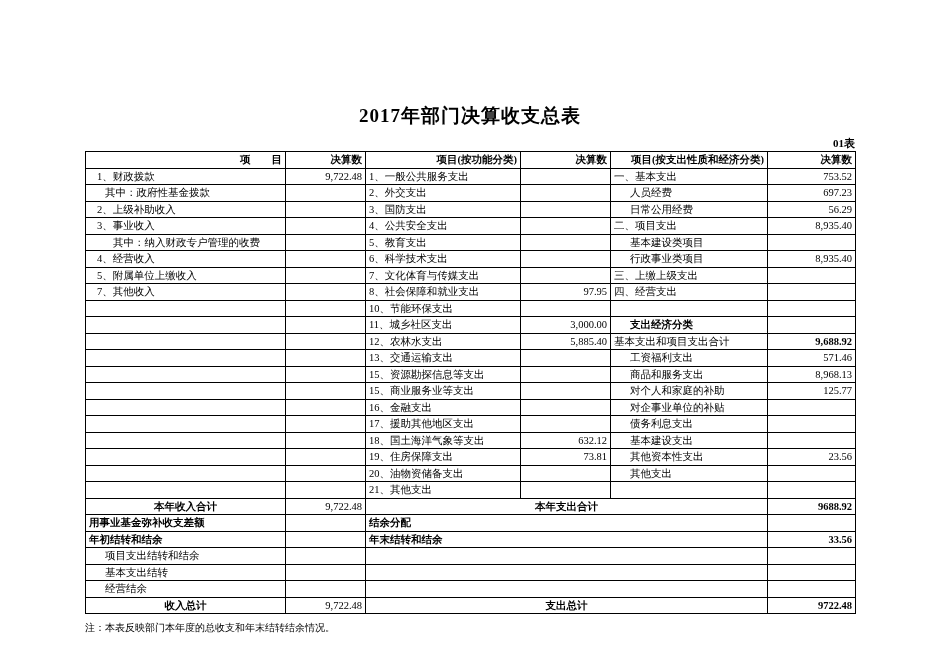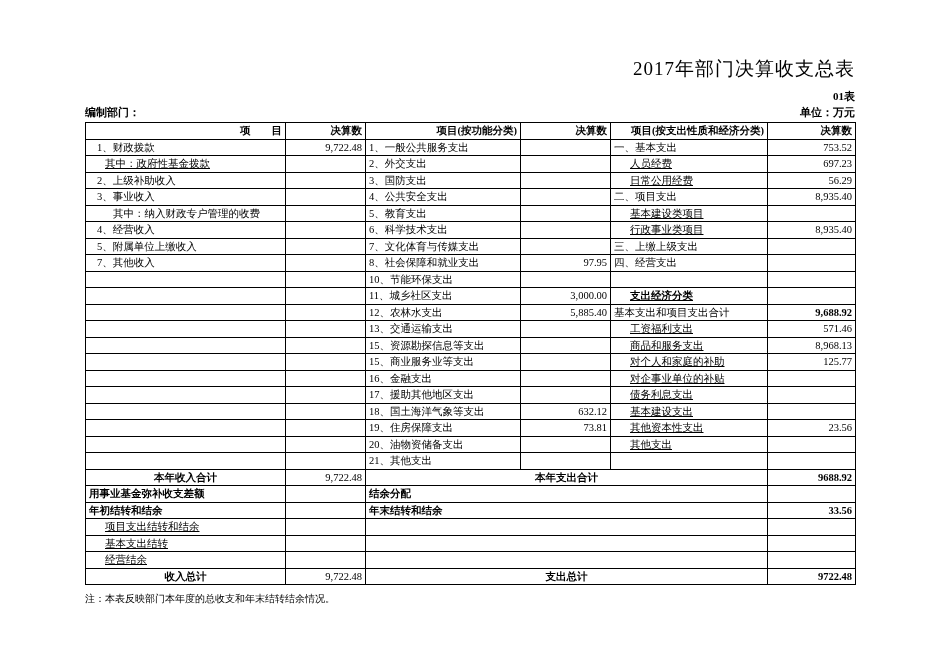--- a/index.html
+++ b/index.html
@@ -1,49 +1,45 @@
 <!DOCTYPE html>
 <html><head>
 <meta charset="utf-8">
 <style>
   html,body{margin:0;padding:0;background:#ffffff;}
   .page{
     width:936px;height:662px;background:#ffffff;box-sizing:border-box;
     padding:56px 81px 0 85px;position:relative;
     font-family:"Liberation Serif","DejaVu Serif",serif;color:#000;
   }
-  .title{text-align:right;font-size:19px;font-weight:normal;letter-spacing:1px;}
+  .title{text-align:center;font-size:19px;font-weight:bold;letter-spacing:1px;margin-top:47px;}
   .sheet{text-align:right;font-size:11px;font-weight:bold;margin-top:7px;}
   .meta{display:flex;justify-content:space-between;font-size:11px;font-weight:bold;margin:1px 0 2px 0;}
   table{border-collapse:collapse;table-layout:fixed;width:770px;}
   th,td{
     border:1px solid #000;font-size:10.5px;height:15.5px;line-height:15.5px;
     padding:0 3px;overflow:hidden;white-space:nowrap;box-sizing:border-box;
     font-weight:normal;text-align:left;
   }
   th{text-align:right;font-weight:bold;}
   td.l{text-align:left;}
   td.c{text-align:center;}
   td.r{text-align:right;}
   td.b{font-weight:bold;}
   td.i1{padding-left:11px;}
-  td.i2{padding-left:19px;text-decoration:underline;}
+  td.i2{padding-left:19px;}
   td.i3{padding-left:27px;}
   .note{font-size:10px;margin-top:7px;}
 </style>
 </head>
 <body>
 
 <div class="page">
   <div class="title">2017年部门决算收支总表</div>
   <div class="sheet">01表</div>
-  <div class="meta">
-    <span>编制部门：</span>
-    <span>单位：万元</span>
-  </div>
   <table>
     <colgroup>
       <col style="width:200px">
       <col style="width:80px">
       <col style="width:155px">
       <col style="width:90px">
       <col style="width:157px">
       <col style="width:88px">
     </colgroup>
     <thead>

